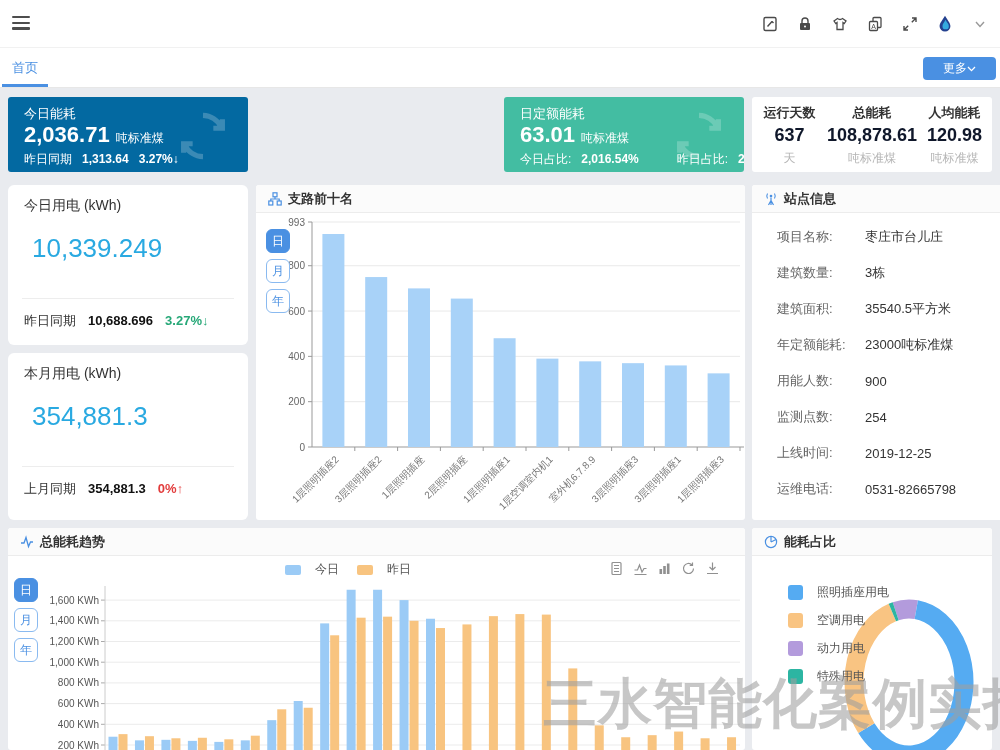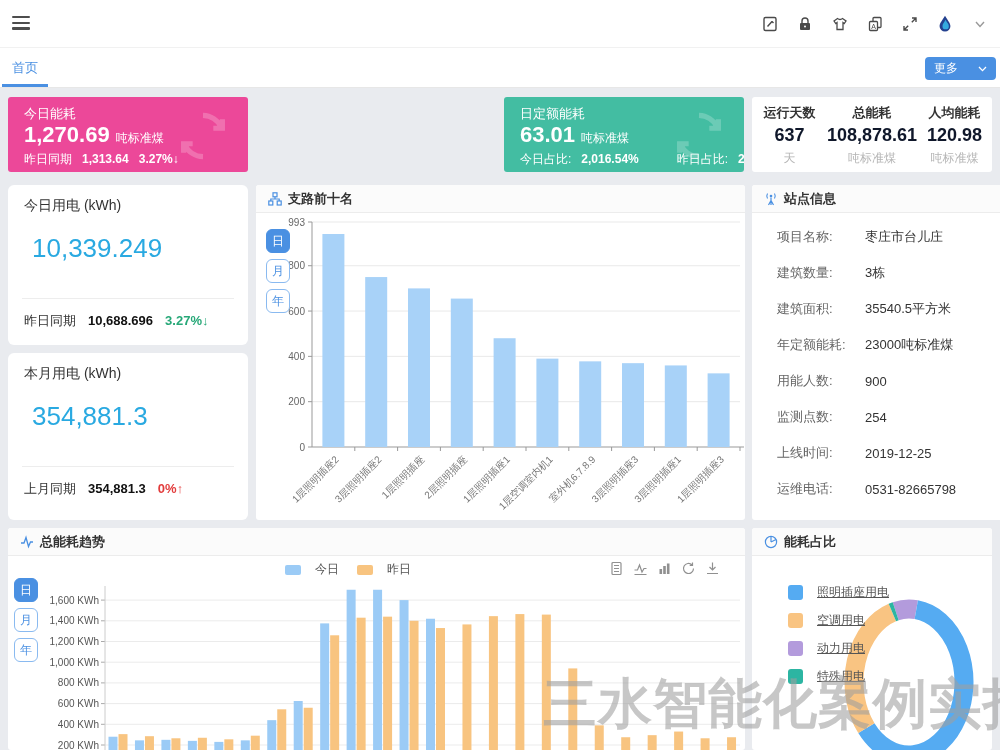--- a/index.html
+++ b/index.html
@@ -9,21 +9,21 @@
   
   .app-header { position:absolute; left:0; top:0; width:1000px; height:48px; background:#fff; border-bottom:1px solid #f1f1f1; z-index:5; }
   .hamburger { position:absolute; left:12px; top:16px; width:18px; height:16px; cursor:pointer; }
   .hamburger span { display:block; height:2.4px; background:#4d4d4d; margin-bottom:3.2px; border-radius:1px; }
   .header-icons { position:absolute; right:10px; top:0; height:48px; display:flex; align-items:center; gap:15px; }
   .hicon { width:20px; height:20px; display:flex; align-items:center; justify-content:center; cursor:pointer; }
 
   
   .tabbar { position:absolute; left:0; top:48px; width:1000px; height:40px; background:#fff; border-bottom:1px solid #e7e7e7; z-index:5; }
   .tab-home { position:absolute; left:2px; top:0; width:46px; height:39px; line-height:39px; text-align:center; color:#4a90e2; font-size:13px; border-bottom:3px solid #4a90e2; cursor:pointer; }
-  .more-btn { position:absolute; right:4px; top:9px; height:23px; padding:0 9px; background:#4a90e2; color:#fff; border:none; border-radius:4px; font-size:12px; display:flex; align-items:center; gap:20px; cursor:pointer; font-family:inherit; }
+  .more-btn { position:absolute; right:4px; top:9px; height:23px; padding:0 20px; background:#4a90e2; color:#fff; border:none; border-radius:4px; font-size:12px; display:flex; align-items:center; gap:0; cursor:pointer; font-family:inherit; }
 
   
   .content { position:absolute; left:0; top:88px; width:1000px; height:662px; }
 
   .kpi-card { position:absolute; top:9px; width:240px; height:75px; border-radius:3px; color:#fff; overflow:hidden; }
   .kpi-title { position:absolute; left:16px; top:8px; font-size:13px; }
   .kpi-valrow { position:absolute; left:16px; top:25px; white-space:nowrap; }
   .kpi-value { font-size:22px; font-weight:bold; }
   .kpi-unit { font-size:12px; margin-left:6px; }
   .kpi-sub { position:absolute; left:16px; top:54px; font-size:12px; white-space:nowrap; }
@@ -66,21 +66,21 @@
   .site-value { color:#333; }
 
   .trend-legend { position:absolute; left:277px; top:33px; display:flex; gap:18px; z-index:3; }
   .legend-item { display:flex; align-items:center; gap:14px; font-size:12px; color:#555; cursor:pointer; }
   .legend-swatch { width:16px; height:10px; border-radius:2px; }
 
   .toolbox { position:absolute; right:25px; top:33px; display:flex; gap:9px; z-index:3; }
   .toolbox .tbi { width:15px; height:15px; cursor:pointer; }
 
   .pie-legend { position:absolute; left:36px; top:50px; z-index:3; }
-  .pie-legend .legend-item { height:28px;text-decoration:underline; }
+  .pie-legend .legend-item { height:28px; }
   .pie-legend .legend-swatch { width:15px; height:15px; border-radius:3px; }
 
   .watermark { position:absolute; left:543px; top:580px; font-size:54px; font-weight:bold; letter-spacing:1px; color:#9f9f9f; opacity:.58; white-space:nowrap; z-index:40; pointer-events:none; }
 
   svg { display:block; }
   .chart-svg { position:absolute; left:0; top:28px; }
 </style>
 </head>
 <body>
 
@@ -144,23 +144,23 @@
     <button class="more-btn">
       <span>更多</span>
       <svg width="9" height="6" viewBox="0 0 9 6">
           <path d="M1 1 L4.5 4.6 L8 1" fill="none" stroke="#fff" stroke-width="1.3"></path>
         </svg>
     </button>
   </div>
 
   <div class="content">
 
-    <div class="kpi-card" style="left: 8px; background-color: #ec4899;">
+    <div class="kpi-card" style="left: 8px; background-color: #0369a1;">
       <div class="kpi-title">今日能耗</div>
-      <div class="kpi-valrow"><span class="kpi-value">1,270.69</span><span class="kpi-unit">吨标准煤</span></div>
+      <div class="kpi-valrow"><span class="kpi-value">2,036.71</span><span class="kpi-unit">吨标准煤</span></div>
       <div class="kpi-sub"><span>昨日同期</span><b>1,313.64</b><b>3.27%↓</b></div>
       <svg class="recycle" width="62" height="62" viewBox="0 0 24 24">
           <path d="M12 4 a8 8 0 0 1 7 4.5 M19.5 5.5 v3.5 h-3.5" fill="none" stroke="#fff" stroke-width="2"></path>
           <path d="M12 20 a8 8 0 0 1 -7-4.5 M4.5 18.5 V15 H8" fill="none" stroke="#fff" stroke-width="2"></path>
         </svg>
     </div>
 
 
     <div class="kpi-card" style="left: 504px; background-color: rgb(67, 189, 162);">
       <div class="kpi-title">日定额能耗</div>

